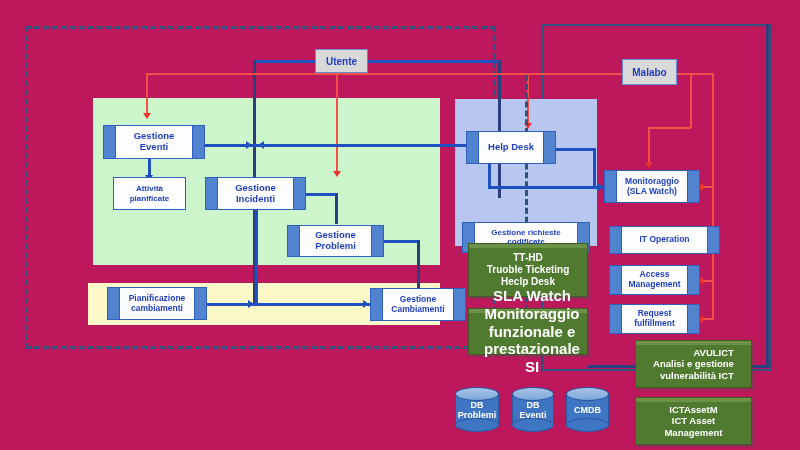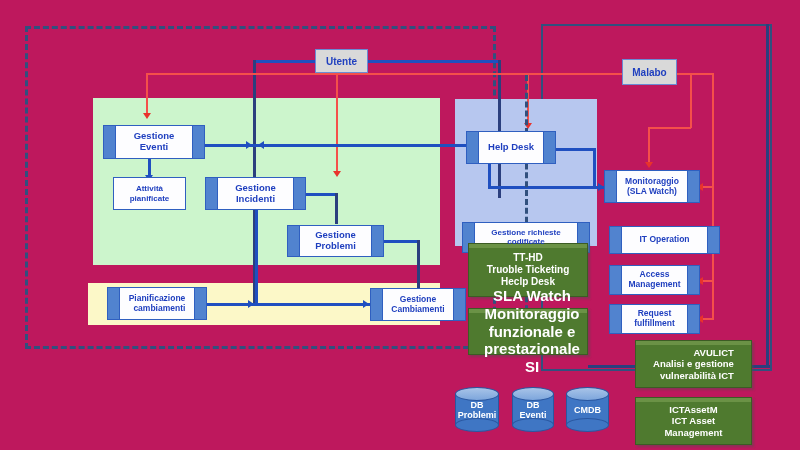--- a/index.html
+++ b/index.html
@@ -167,21 +167,21 @@
     <span class="lbl" style="white-space:pre-line;">Gestione
 Incidenti</span>
   </div>
 
   <div class="pbox" style="left:287px;top:225px;width:97px;height:32px;font-size:9.5px;">
     <span class="lbl" style="white-space:pre-line;">Gestione
 Problemi</span>
   </div>
 
   <div class="pbox" style="left:107px;top:287px;width:100px;height:33px;font-size:8.5px;">
-    <span class="lbl" style="white-space:pre-line;text-align:right;">Pianificazione
+    <span class="lbl" style="white-space:pre-line;">Pianificazione
 cambiamenti</span>
   </div>
 
   <div class="pbox" style="left:370px;top:288px;width:96px;height:33px;font-size:8.5px;">
     <span class="lbl" style="white-space:pre-line;">Gestione
 Cambiamenti</span>
   </div>
 
   <div class="pbox" style="left:466px;top:131px;width:90px;height:33px;font-size:9.5px;">
     <span class="lbl" style="white-space:pre-line;">Help Desk</span>

